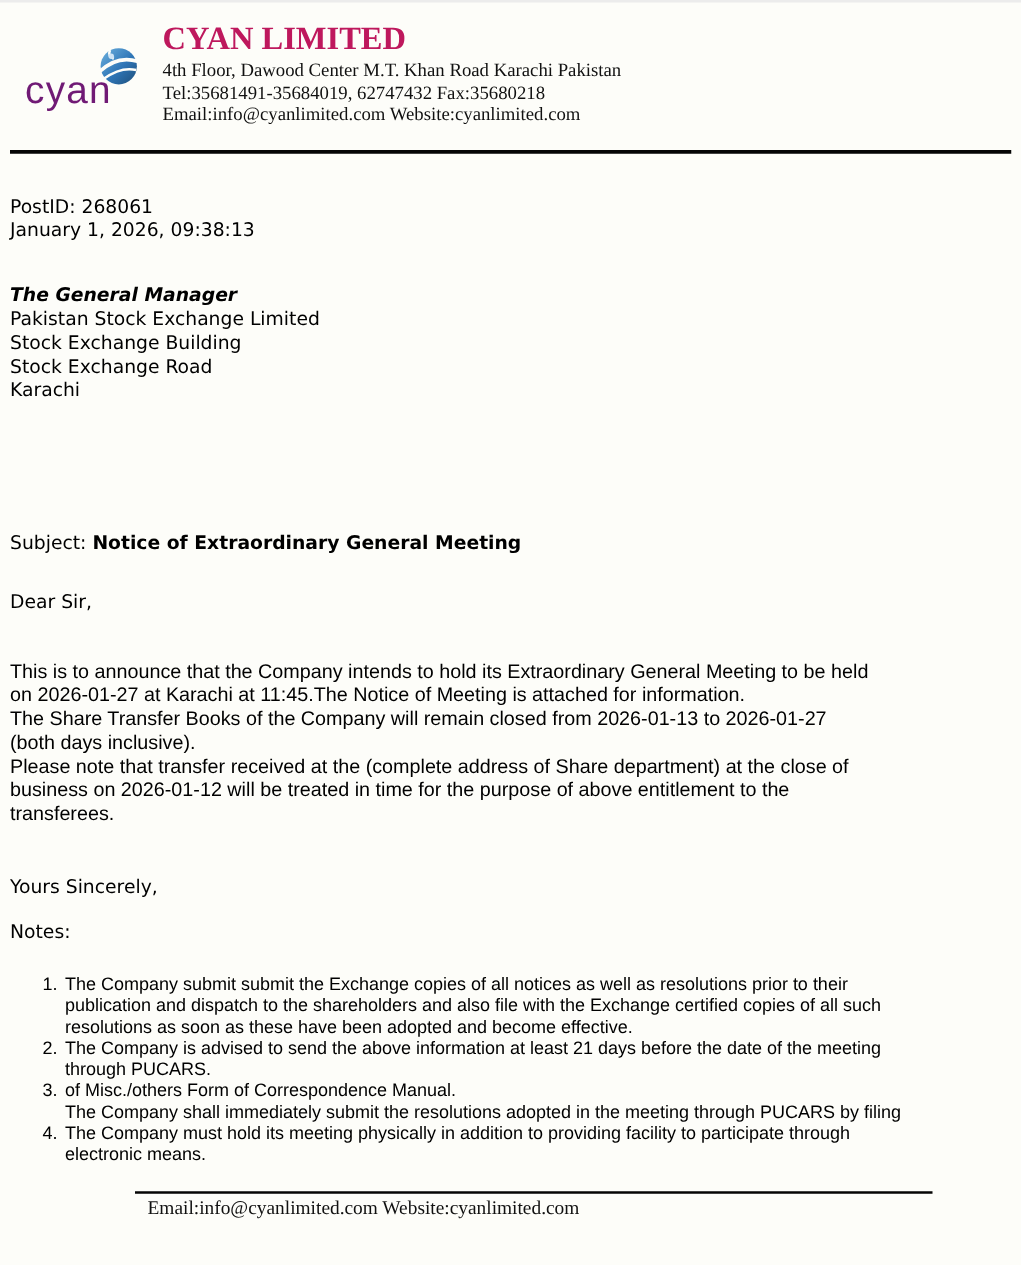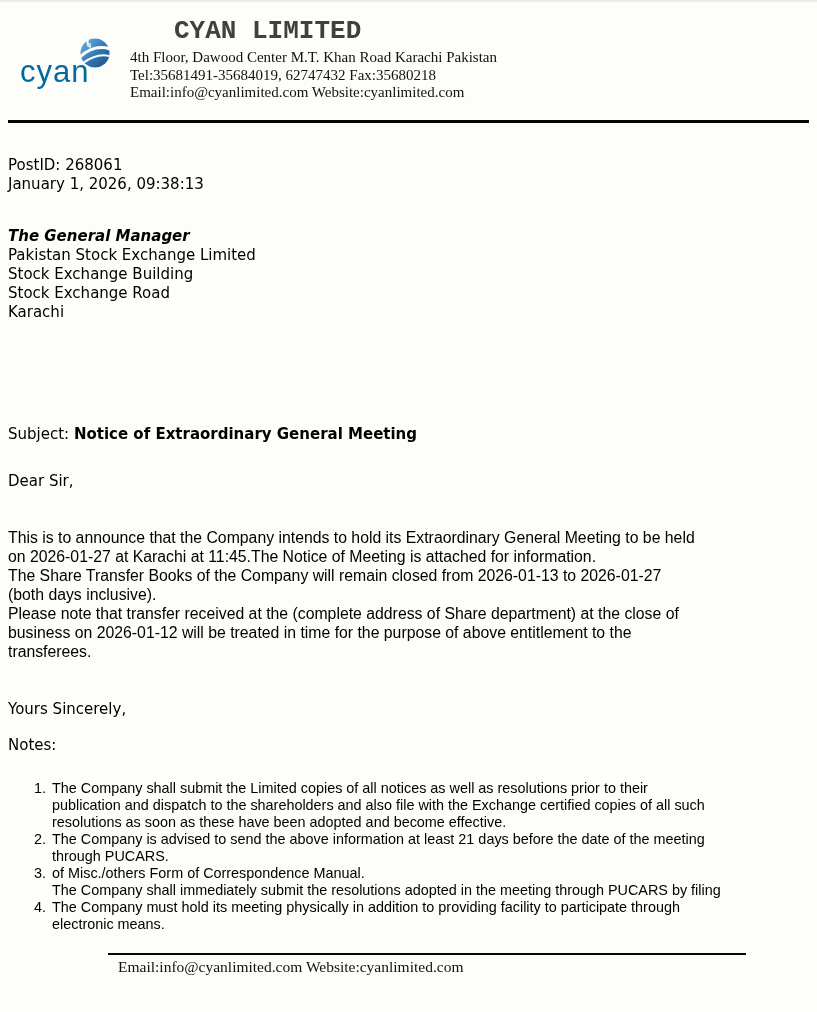--- a/index.html
+++ b/index.html
@@ -14,27 +14,27 @@
     overflow: hidden;
     font-family: "DejaVu Sans", sans-serif;
     color: #000000;
   }
   
   .header { position: relative; height: 92px; margin-top: 4px; }
   .logo-wrap { position: absolute; left: 4px; top: 14px; width: 120px; height: 70px; }
   .logo-text {
     position: absolute; left: 8px; top: 26px;
     font-family: "Liberation Sans", sans-serif;
-    font-size: 31px; color: #0369a1; letter-spacing: 1px;
+    font-size: 31px; color: #701a75; letter-spacing: 1px;
   }
   .logo-sphere { position: absolute; left: 66px; top: 8px; }
   .company-block { position: absolute; left: 122px; top: 2px; }
   .company-name {
-    font-family: Liberation Mono, monospace;
-    font-weight: bold; font-size: 26px; line-height: 30px; color: #404040; margin-left: 44px;
+    font-family: Liberation Serif, serif;
+    font-weight: bold; font-size: 26px; line-height: 30px; color: #be185d;
   }
   .company-lines {
     margin-top: 3px;
     font-family: "Liberation Serif", serif;
     font-size: 15px; line-height: 17.5px; color: #111;
   }
   .rule-top { border: none; border-top: 3px solid #050505; margin-top: 14px; }
   
   .wide { font-family: "DejaVu Sans", sans-serif; font-size: 15px; line-height: 19px; }
   .narrow { font-family: "Liberation Sans", sans-serif; }
@@ -129,21 +129,21 @@
     <div>Please note that transfer received at the (complete address of Share department) at the close of</div>
     <div>business on 2026-01-12 will be treated in time for the purpose of above entitlement to the</div>
     <div>transferees.</div>
   </div>
 
   <div class="sincerely wide">Yours Sincerely,</div>
   <div class="notes-label wide">Notes:</div>
 
   <ol class="notes-list">
     <li>
-      <div class="note-line">The Company shall submit the Limited copies of all notices as well as resolutions prior to their</div>
+      <div class="note-line">The Company submit submit the Exchange copies of all notices as well as resolutions prior to their</div>
       <div class="note-line">publication and dispatch to the shareholders and also file with the Exchange certified copies of all such</div>
       <div class="note-line">resolutions as soon as these have been adopted and become effective.</div>
     </li>
     <li>
       <div class="note-line">The Company is advised to send the above information at least 21 days before the date of the meeting</div>
       <div class="note-line">through PUCARS.</div>
     </li>
     <li>
       <div class="note-line">of Misc./others Form of Correspondence Manual.</div>
       <div class="note-line">The Company shall immediately submit the resolutions adopted in the meeting through PUCARS by filing</div>

